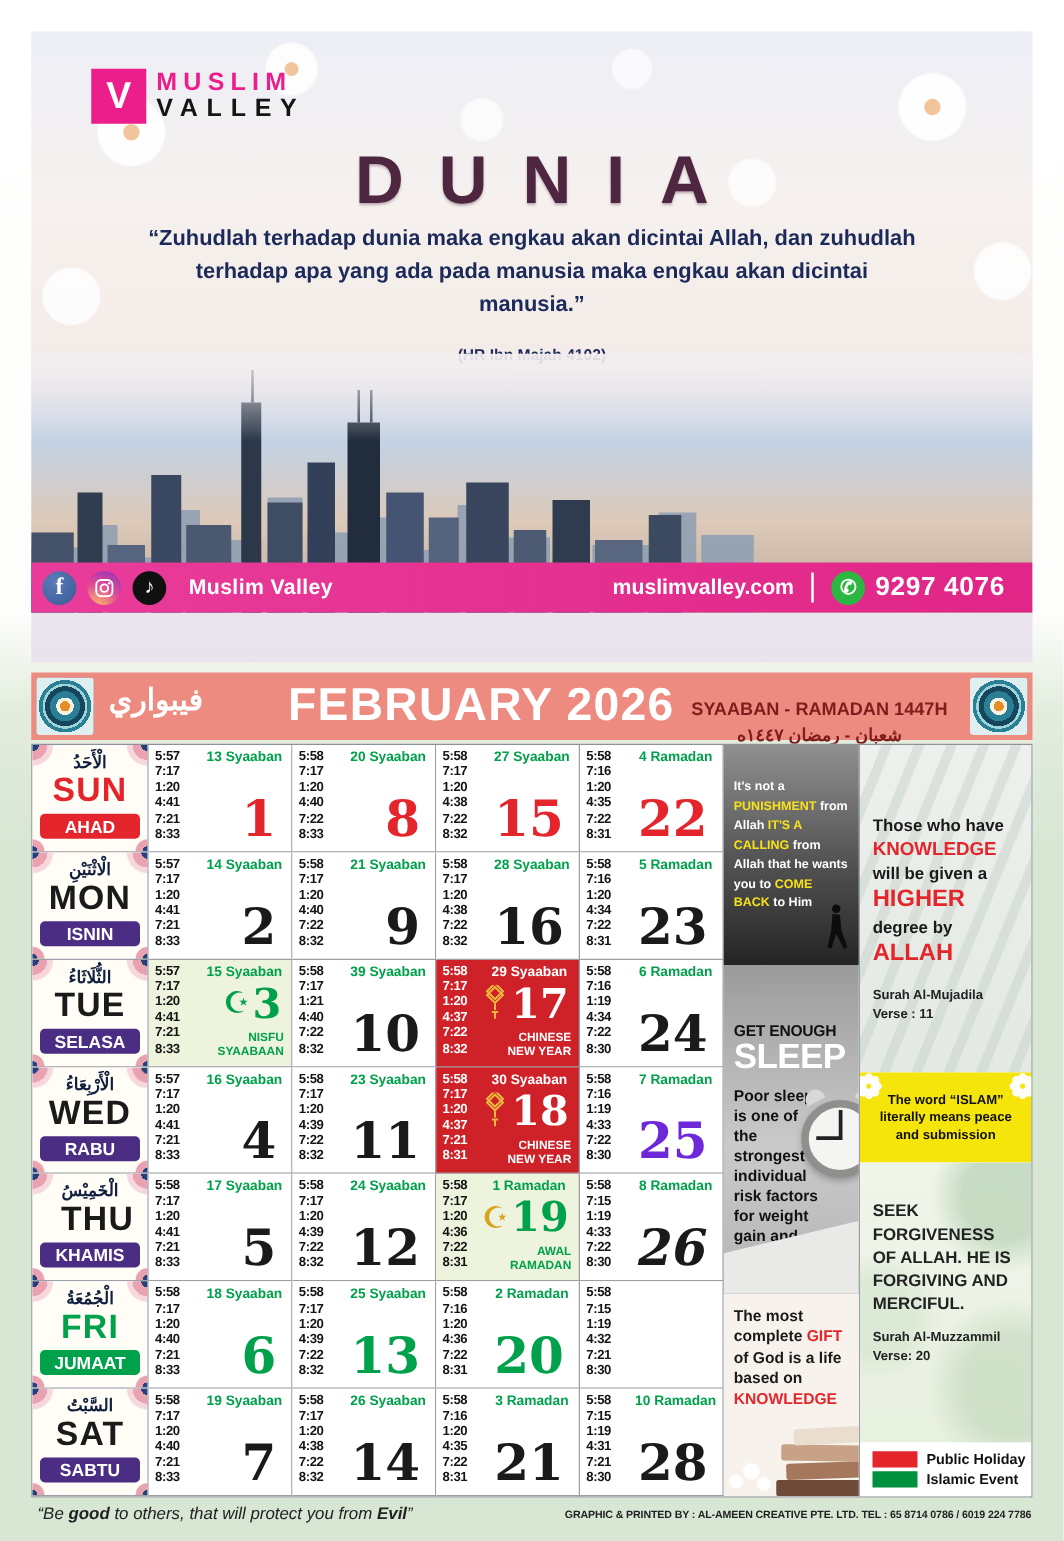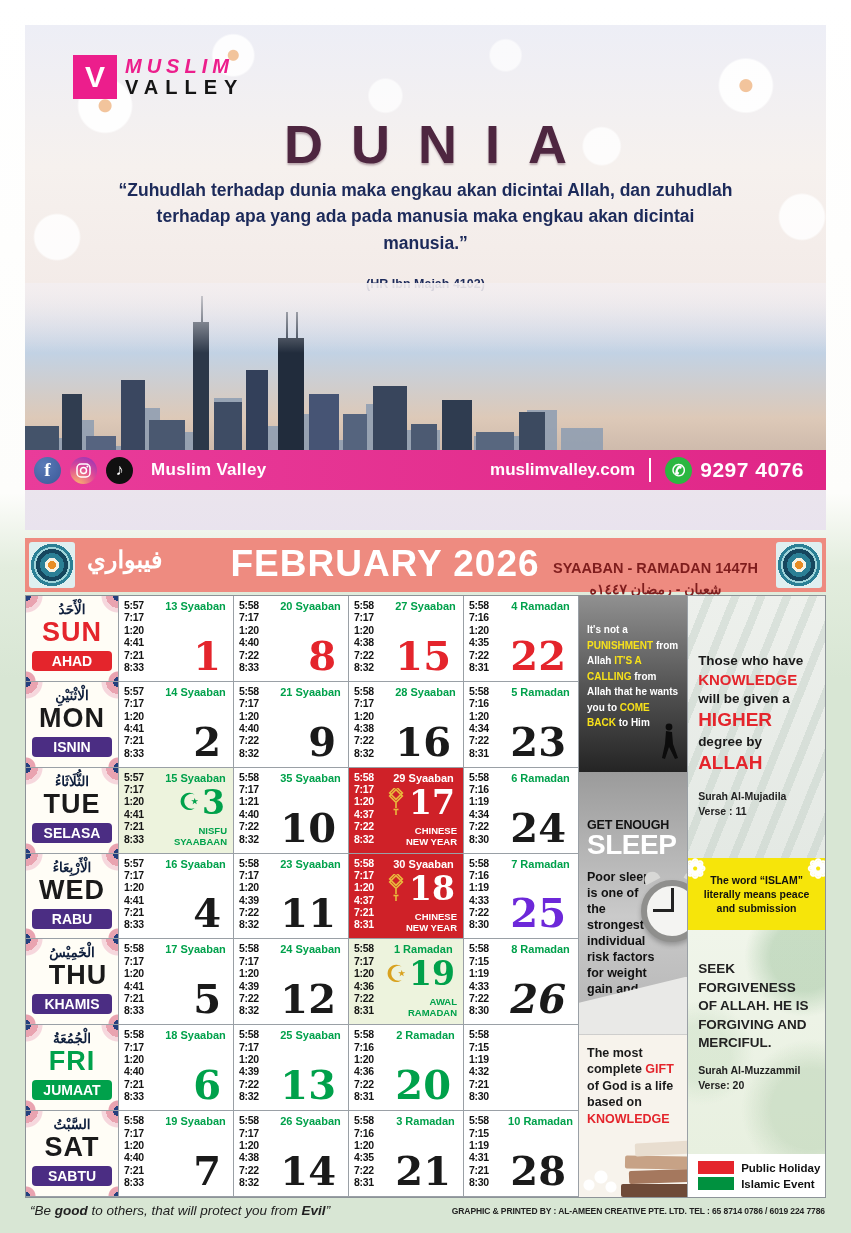--- a/index.html
+++ b/index.html
@@ -24,21 +24,21 @@
       radial-gradient(circle at 45% 14%, rgba(255,255,255,.75) 0 16px, transparent 18px),
       radial-gradient(circle at 4% 42%, rgba(255,255,255,.85) 0 22px, transparent 24px),
       radial-gradient(circle at 97% 38%, rgba(255,255,255,.85) 0 22px, transparent 24px),
       radial-gradient(circle at 60% 6%, rgba(255,255,255,.7) 0 15px, transparent 17px),
       linear-gradient(180deg,#edeef6 0%,#f6f1ee 28%,#f3ebe8 52%,#e9e3ee 100%);
   }
   .logo { position:absolute; left:48px; top:30px; display:flex; align-items:center; }
   .logo-v { width:44px; height:44px; background:#ec1e8c; color:#fff; font-weight:800; font-size:30px;
     display:flex; align-items:center; justify-content:center; }
   .logo-tx { margin-left:8px; line-height:1.05; }
-  .logo-l1 { color:#ec1e8c; font-weight:800; font-size:20px; letter-spacing:5px;font-style:italic; }
+  .logo-l1 { color:#ec1e8c; font-weight:800; font-size:20px; letter-spacing:5px; }
   .logo-l2 { color:#151515; font-weight:700; font-size:20px; letter-spacing:7px; }
   .dunia { position:absolute; left:0; right:0; top:88px; text-align:center;
     font-size:54px; font-weight:800; letter-spacing:28px; text-indent:28px; color:#4e2640;
     text-shadow:0 2px 2px rgba(80,40,60,.35); }
   .quote { position:absolute; left:88px; right:88px; top:152px; text-align:center;
     font-size:17.5px; font-weight:700; color:#1c2a5a; line-height:1.5; }
   .quote-src { position:absolute; left:0; right:0; top:252px; text-align:center;
     font-size:12.5px; font-weight:700; color:#1c2a5a; }
   
   .city { position:absolute; left:0; right:0; top:258px; height:207px;
@@ -416,21 +416,21 @@
         <div class="date-cell t-n">
           <div class="times">
             <div class="tm">5:58</div>
             <div class="tm">7:17</div>
             <div class="tm">1:21</div>
             <div class="tm">4:40</div>
             <div class="tm">7:22</div>
             <div class="tm">8:32</div>
           </div>
           <div class="dc-right">
-            <div class="hijri">35 Syaaban</div>
+            <div class="hijri">39 Syaaban</div>
             <div class="dnum" style="color: rgb(26, 26, 26);">10</div>
           </div>
         </div>
         <div class="date-cell t-r">
           <div class="times">
             <div class="tm">5:58</div>
             <div class="tm">7:17</div>
             <div class="tm">1:20</div>
             <div class="tm">4:37</div>
             <div class="tm">7:22</div>

